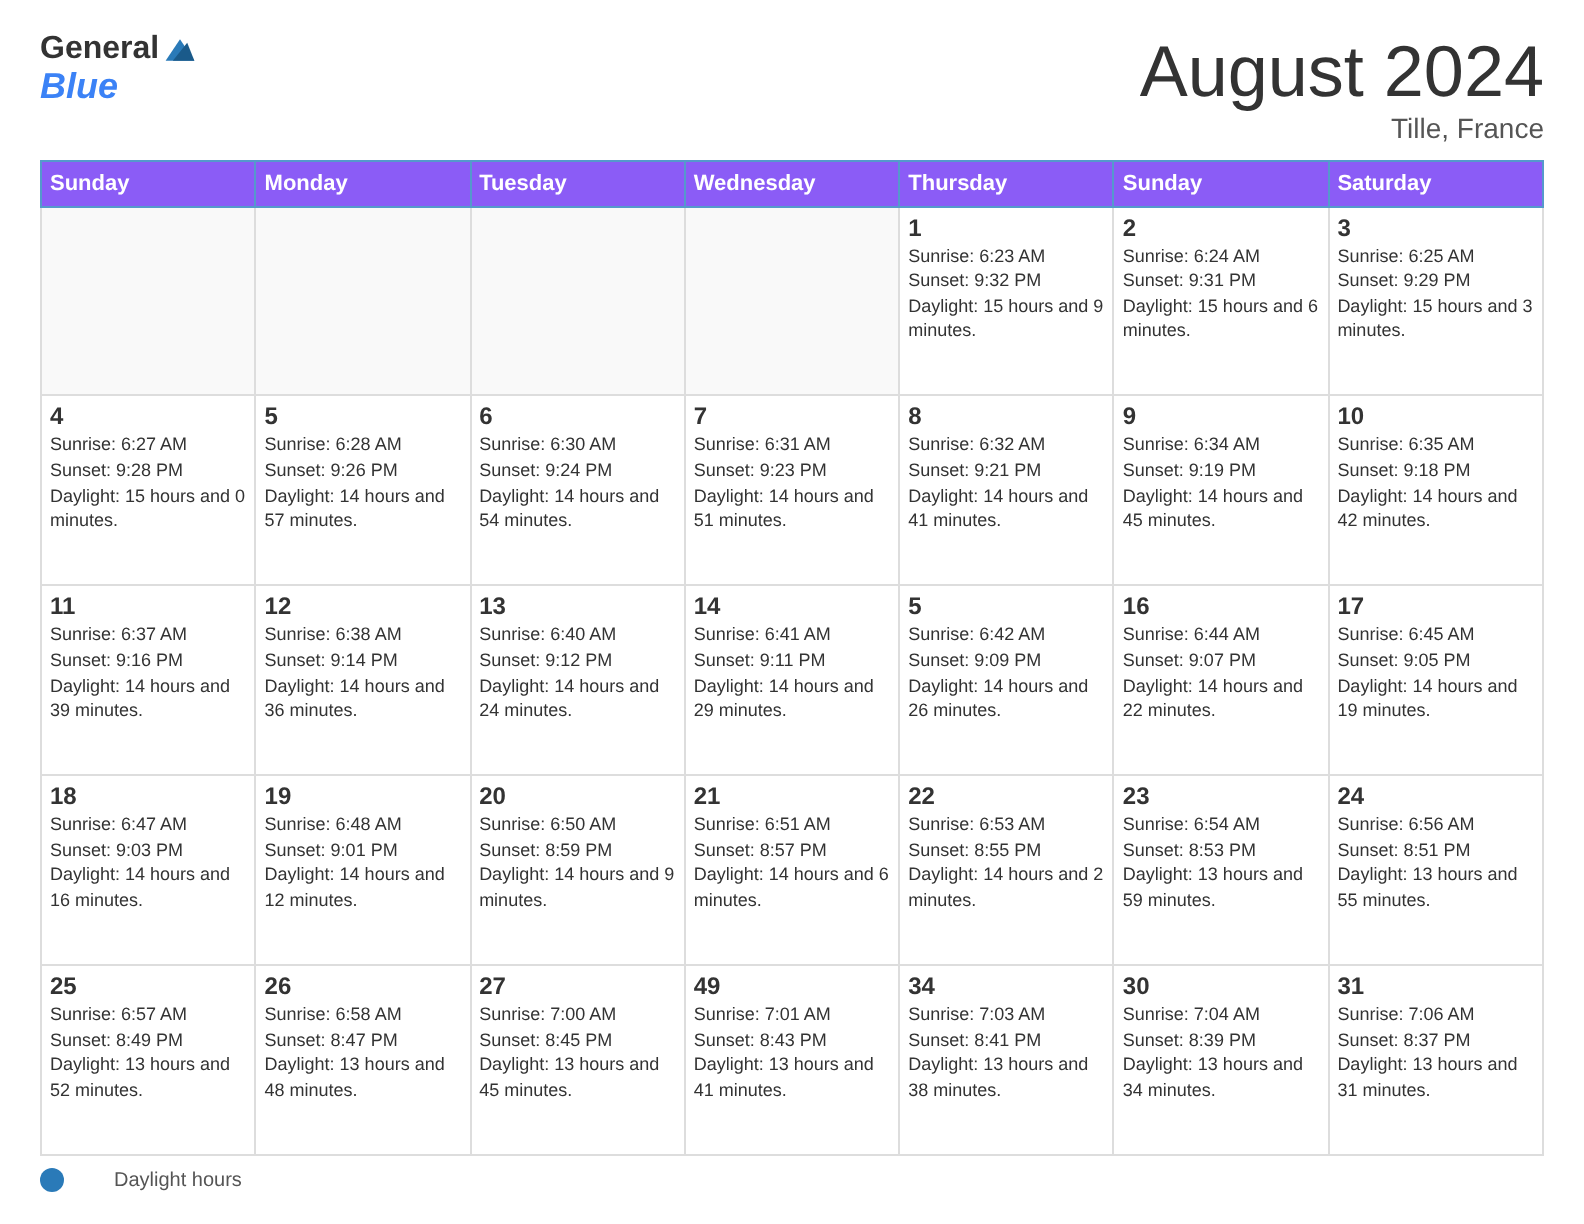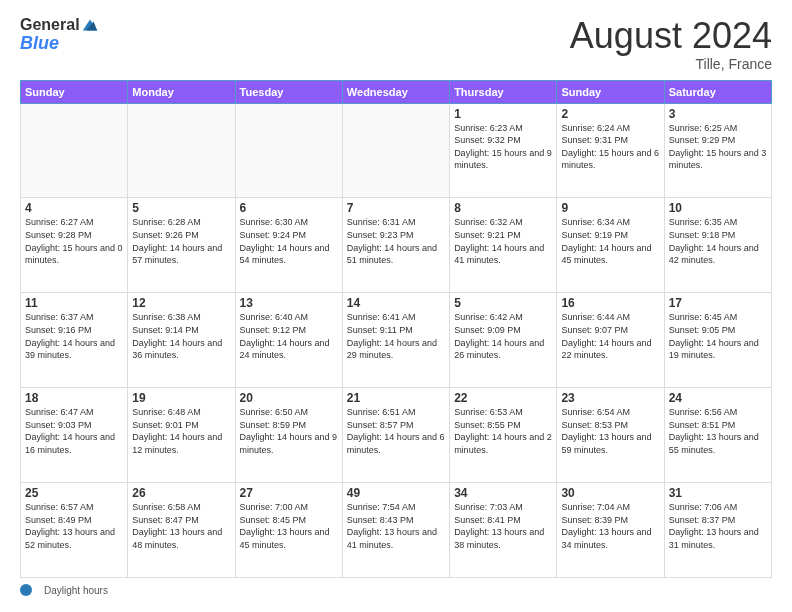--- a/index.html
+++ b/index.html
@@ -104,21 +104,21 @@
       margin-bottom: 1px;
     }
     .day-info {
       font-size: 9px;
       color: #333;
       line-height: 1.4;
     }
     .footer {
       display: flex;
       align-items: flex-end;
-      gap: 12px;
+      gap: 25px;
       margin-top: 6px;
       font-size: 10px;
       color: #555;
     }
     .footer-dot {
       width: 12px;
       height: 12px;
       background: #2a7ab8;
       border-radius: 50%;
       display: inline-block;
@@ -385,21 +385,21 @@
             <span class="day-number">27</span>
             <div class="day-info">
               <div>Sunrise: 7:00 AM</div>
               <div>Sunset: 8:45 PM</div>
               <div>Daylight: 13 hours and 45 minutes.</div>
             </div>
           </td>
           <td>
             <span class="day-number">49</span>
             <div class="day-info">
-              <div>Sunrise: 7:54 AM</div>
+              <div>Sunrise: 7:01 AM</div>
               <div>Sunset: 8:43 PM</div>
               <div>Daylight: 13 hours and 41 minutes.</div>
             </div>
           </td>
           <td>
             <span class="day-number">34</span>
             <div class="day-info">
               <div>Sunrise: 7:03 AM</div>
               <div>Sunset: 8:41 PM</div>
               <div>Daylight: 13 hours and 38 minutes.</div>

